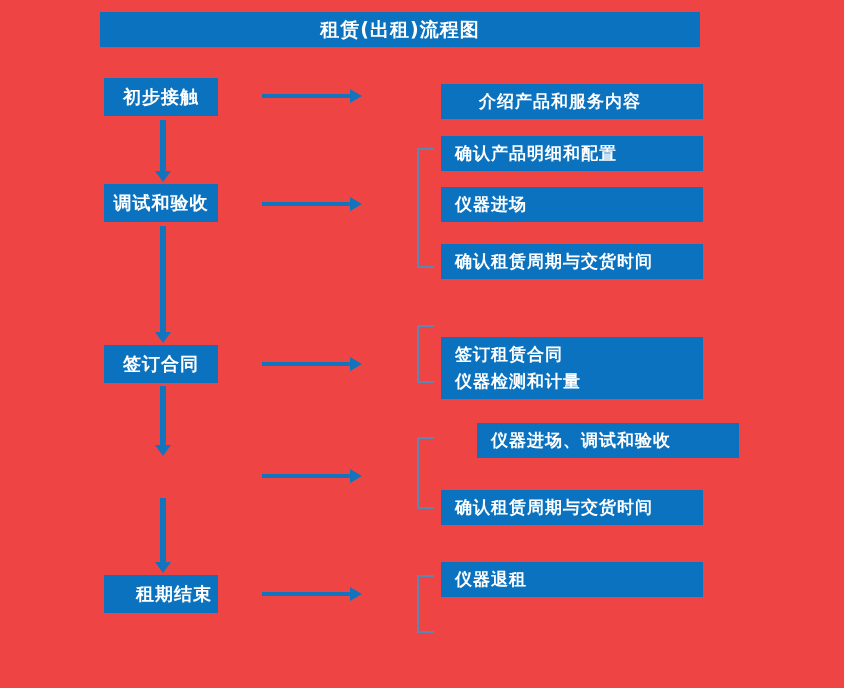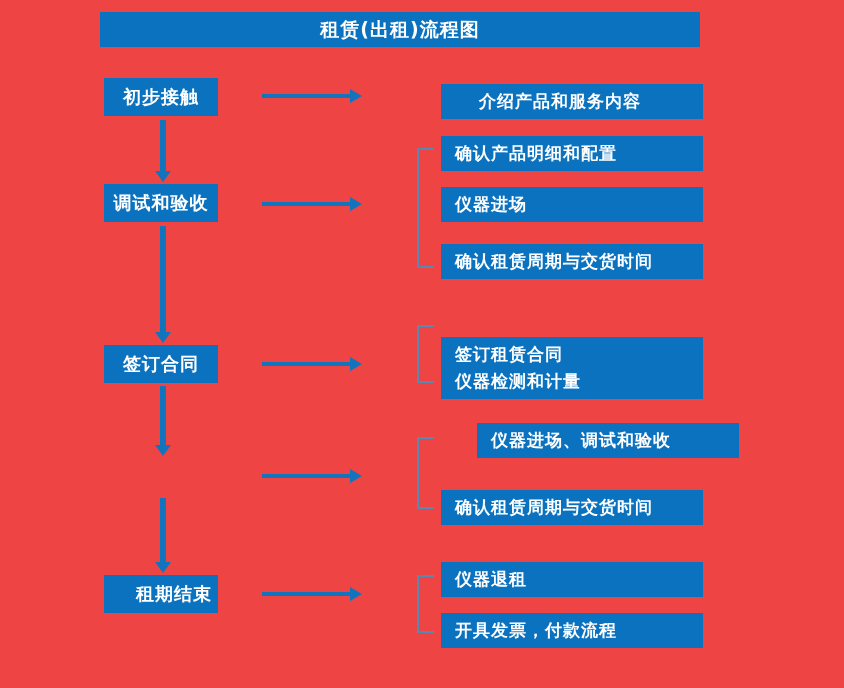--- a/index.html
+++ b/index.html
@@ -163,15 +163,14 @@
 
   <div class="box detail-box" style="top:84px;padding-left:38px;">介绍产品和服务内容</div>
   <div class="box detail-box" style="top:136px;text-align:right;">确认产品明细和配置</div>
   <div class="box detail-box" style="top:187px;">仪器进场</div>
   <div class="box detail-box" style="top:244px;">确认租赁周期与交货时间</div>
   <div class="box detail-box" style="top:313px;margin-top:24px;">签订租赁合同</div>
   <div class="box detail-box" style="top:364px;">仪器检测和计量</div>
   <div class="box detail-box" style="top:423px;margin-left:36px;">仪器进场、调试和验收</div>
   <div class="box detail-box" style="top:490px;">确认租赁周期与交货时间</div>
   <div class="box detail-box" style="top:562px;">仪器退租</div>
-  <div class="box detail-box" style="top:613px;">开具发票，付款流程</div>
 
 </div>
 
 </body></html>

